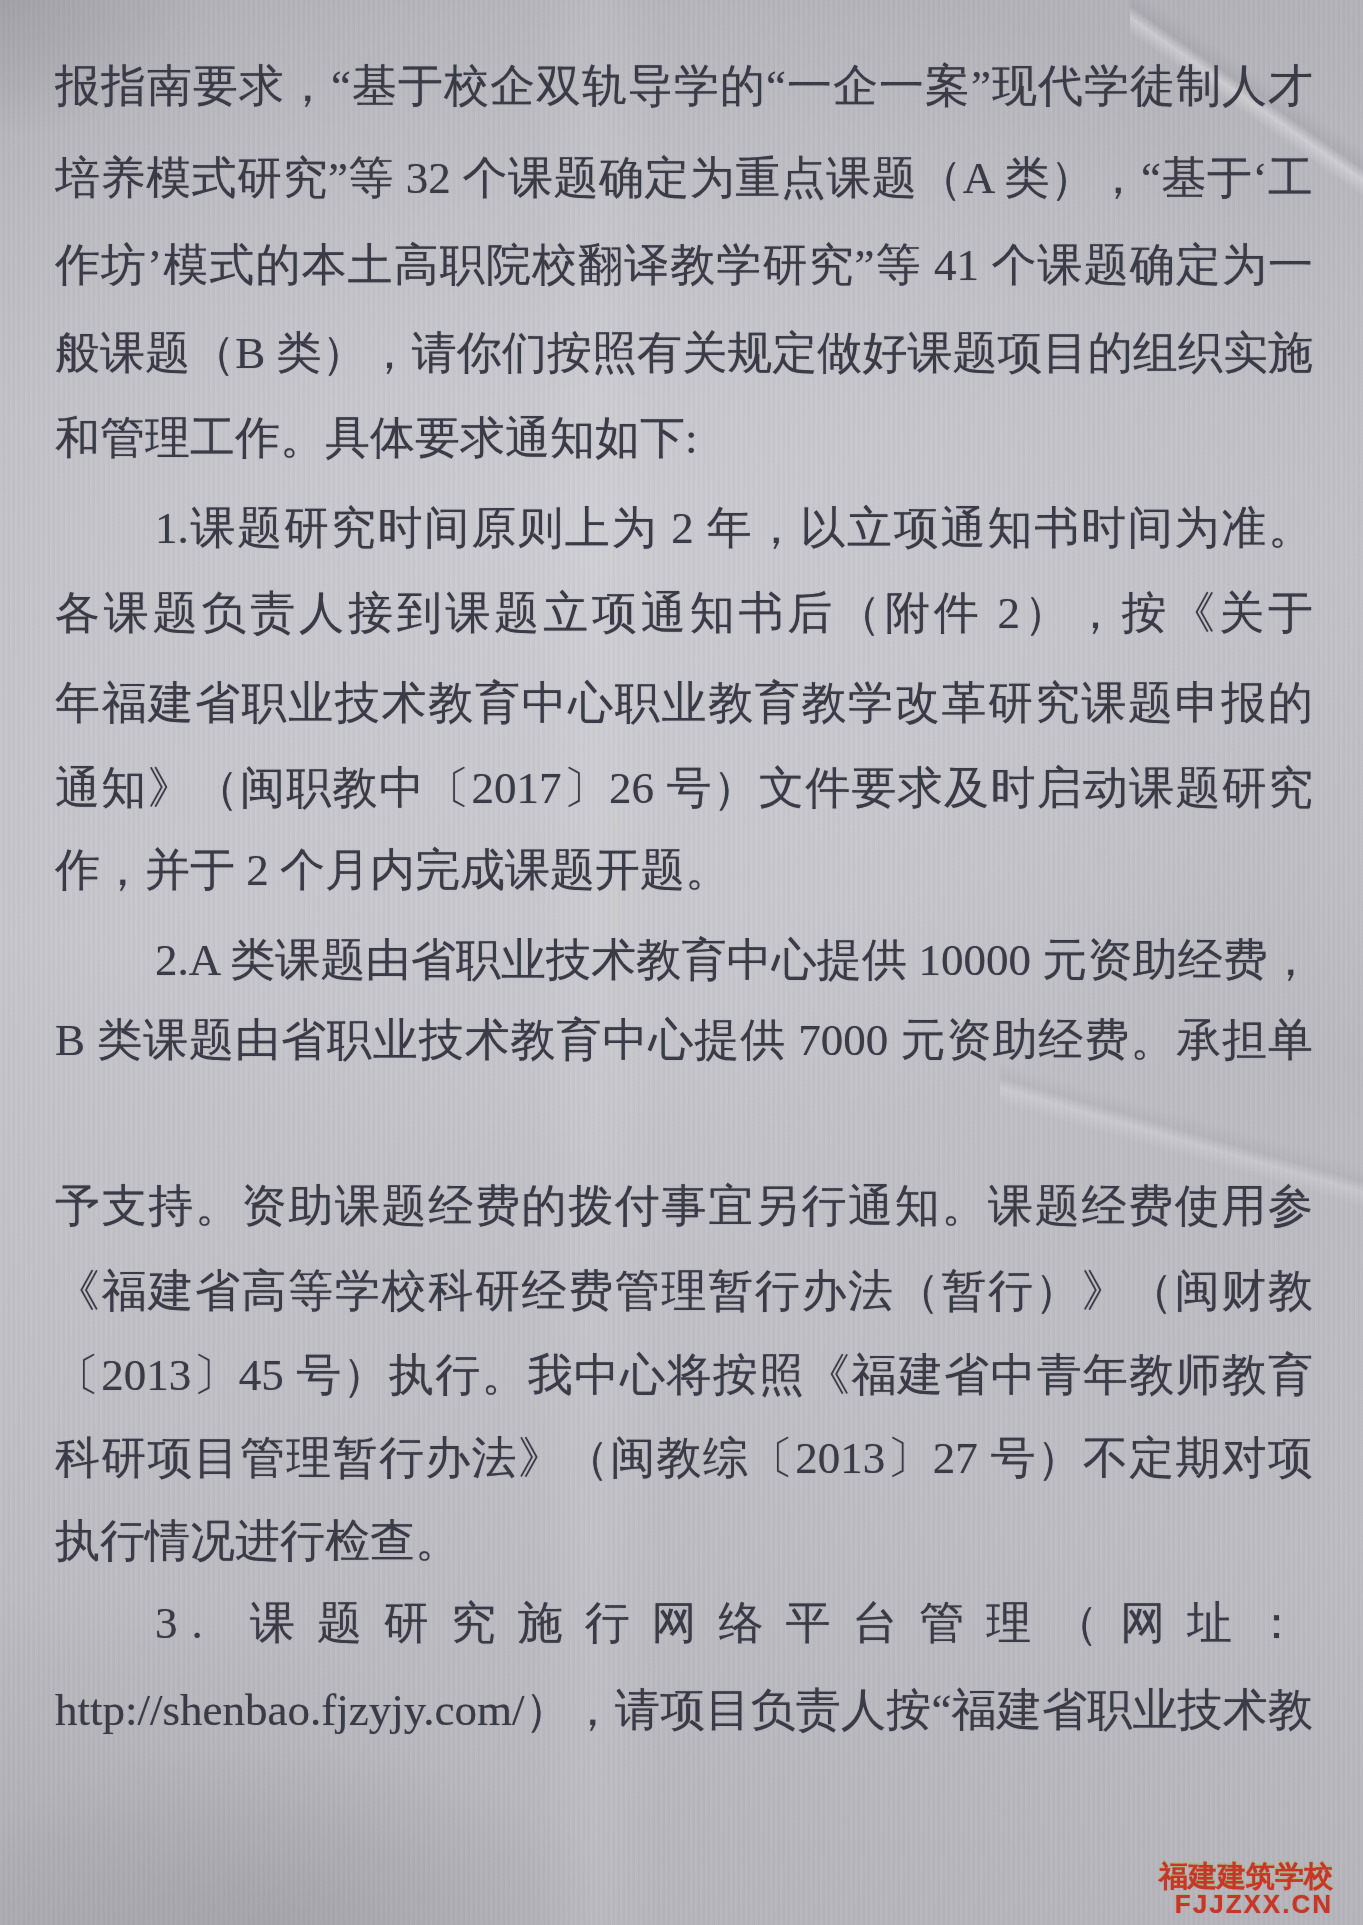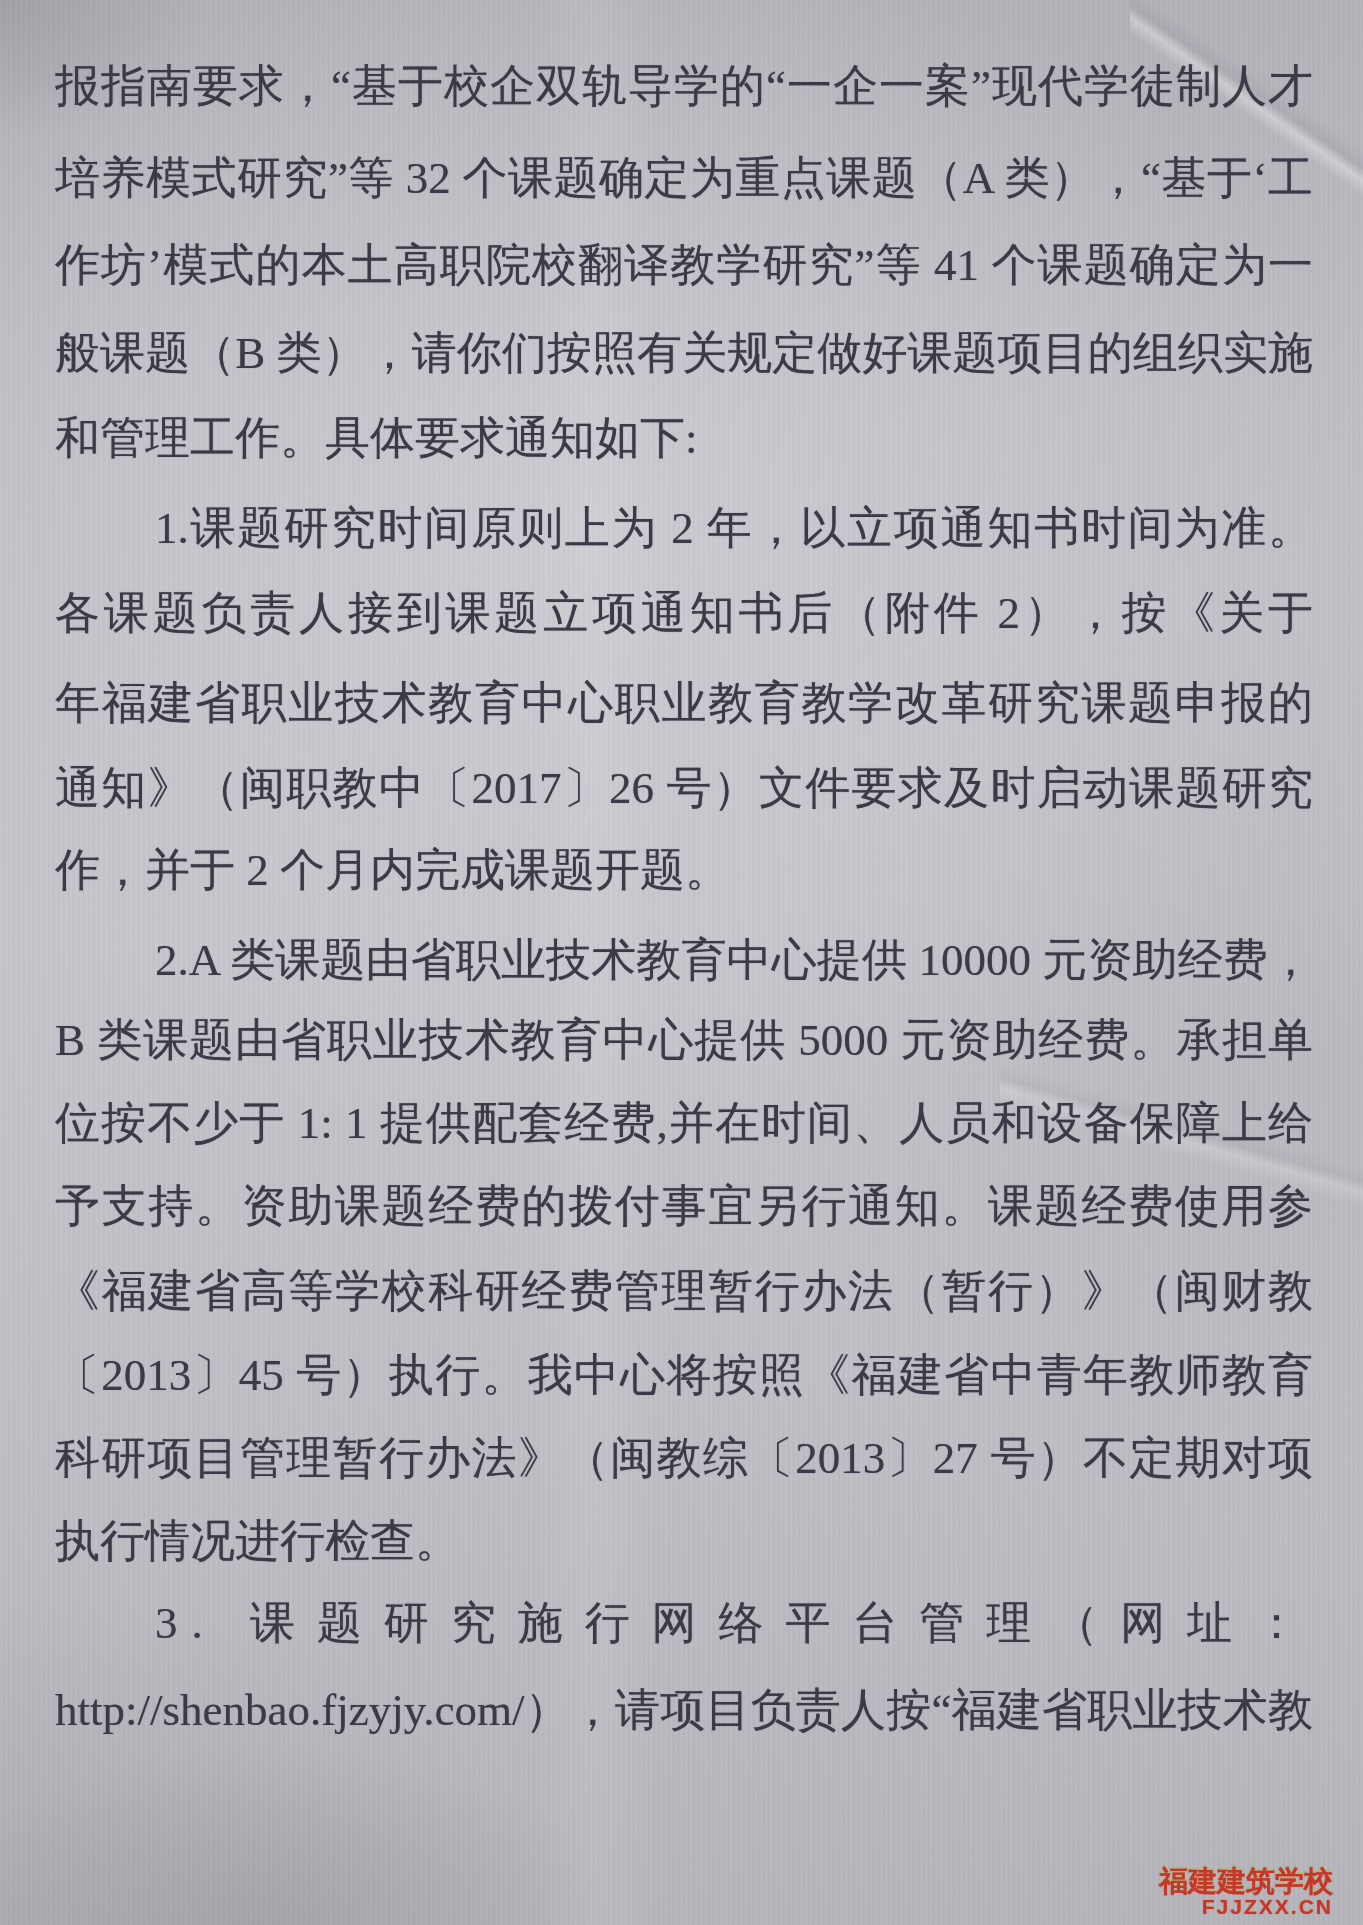--- a/index.html
+++ b/index.html
@@ -107,21 +107,21 @@
     color: #c8362a;
     line-height: 1.0;
     pointer-events: none;
     margin-left: 28px;
   }
   .watermark .wm-name {
     font-size: 29px;
     text-shadow: 0 -2px 0 rgba(160,190,80,0.45), 0 0 1px rgba(200,54,42,0.8);
   }
   .watermark .wm-url {
-    font-size: 21px;
+    font-size: 26px;
     letter-spacing: 2px;
     text-shadow: 0 -1px 0 rgba(160,190,80,0.4), 0 0 1px rgba(200,54,42,0.8);
   }
 </style>
 </head>
 <body>
 
 <div id="screenshot">
 
   <div class="grain"></div>
@@ -134,22 +134,21 @@
   <div class="doc-line" style="top:142px">培养模式研究”等 32 个课题确定为重点课题（A 类），“基于‘工</div>
   <div class="doc-line" style="top:229px">作坊’模式的本土高职院校翻译教学研究”等 41 个课题确定为一</div>
   <div class="doc-line" style="top:317px">般课题（B 类），请你们按照有关规定做好课题项目的组织实施</div>
   <div class="doc-line para-end" style="top:402px">和管理工作。具体要求通知如下:</div>
   <div class="doc-line indent" style="top:492px">1.课题研究时间原则上为 2 年，以立项通知书时间为准。请</div>
   <div class="doc-line" style="top:577px">各课题负责人接到课题立项通知书后（附件 2），按《关于 2017</div>
   <div class="doc-line" style="top:667px">年福建省职业技术教育中心职业教育教学改革研究课题申报的</div>
   <div class="doc-line" style="top:752px">通知》（闽职教中〔2017〕26 号）文件要求及时启动课题研究工</div>
   <div class="doc-line para-end" style="top:834px">作，并于 2 个月内完成课题开题。</div>
   <div class="doc-line indent" style="top:924px">2.A 类课题由省职业技术教育中心提供 10000 元资助经费，</div>
-  <div class="doc-line" style="top:1004px">B 类课题由省职业技术教育中心提供 5000 元资助经费。承担单</div>
-  <div class="doc-line" style="top:1087px">位按不少于 1: 1 提供配套经费,并在时间、人员和设备保障上给</div>
+  <div class="doc-line" style="top:1004px">B 类课题由省职业技术教育中心提供 7000 元资助经费。承担单</div>
   <div class="doc-line" style="top:1170px">予支持。资助课题经费的拨付事宜另行通知。课题经费使用参照</div>
   <div class="doc-line" style="top:1255px">《福建省高等学校科研经费管理暂行办法（暂行）》（闽财教</div>
   <div class="doc-line" style="top:1339px">〔2013〕45 号）执行。我中心将按照《福建省中青年教师教育</div>
   <div class="doc-line" style="top:1422px">科研项目管理暂行办法》（闽教综〔2013〕27 号）不定期对项目</div>
   <div class="doc-line para-end" style="top:1505px">执行情况进行检查。</div>
   <div class="doc-line indent spread" style="top:1587px">3. 课题研究施行网络平台管理（网址：</div>
   <div class="doc-line" style="top:1674px">http://shenbao.fjzyjy.com/），请项目负责人按“福建省职业技术教</div>
 
   <div class="watermark">
     <div class="wm-name">福建建筑学校</div>

